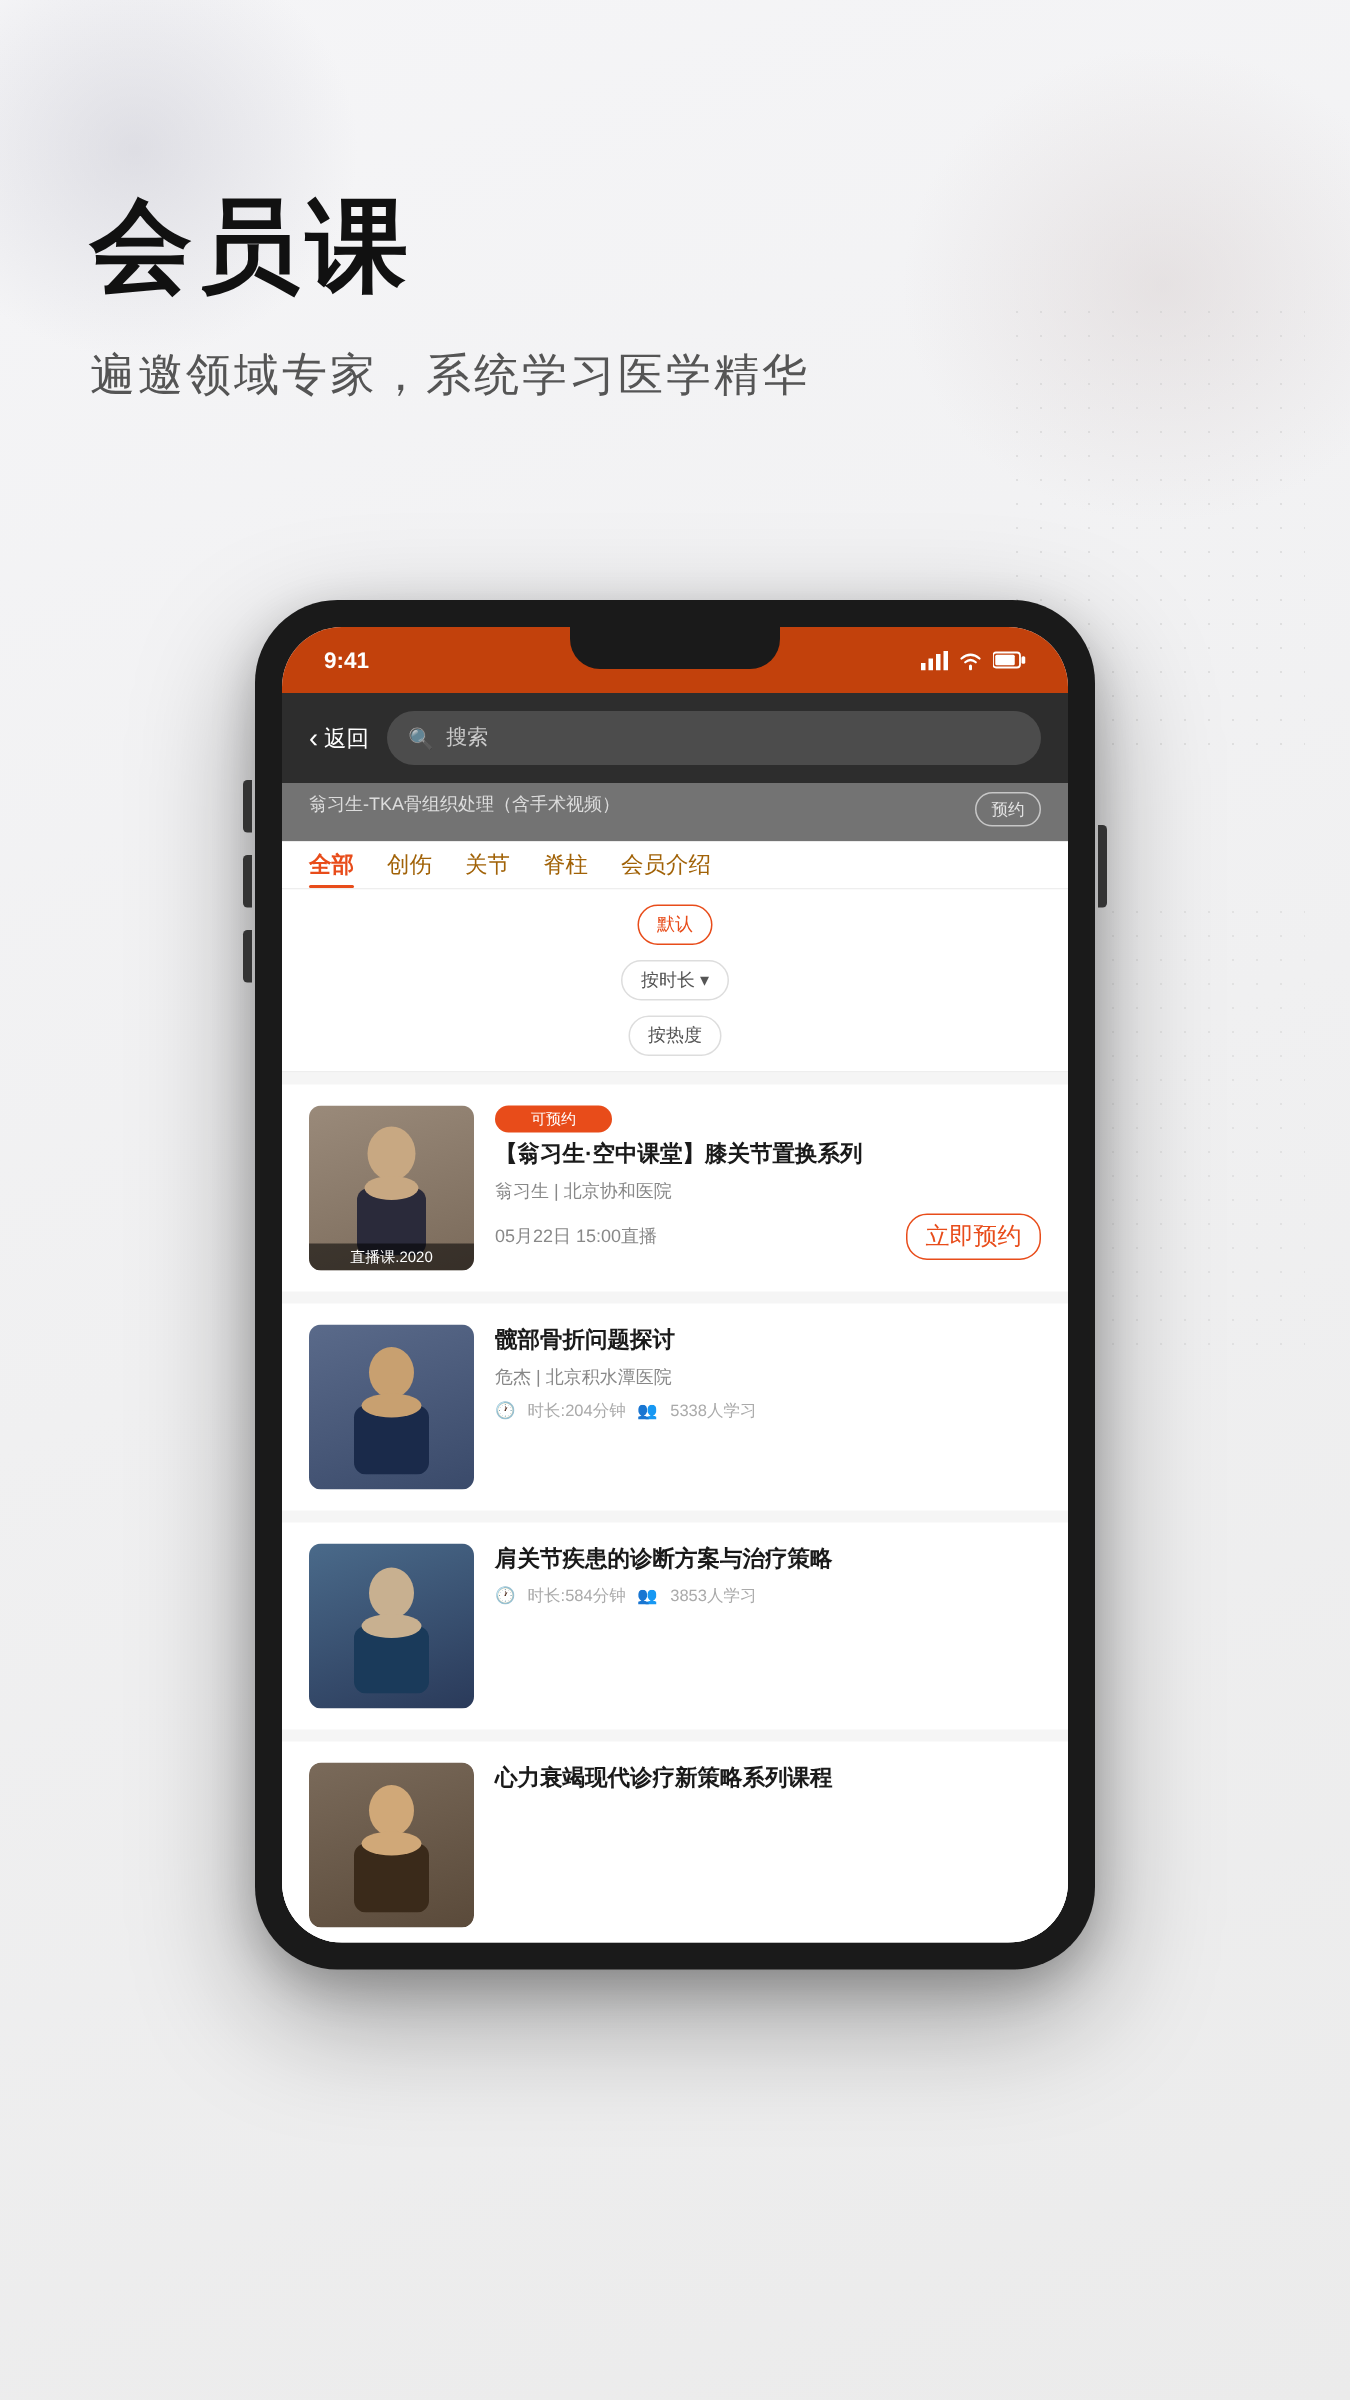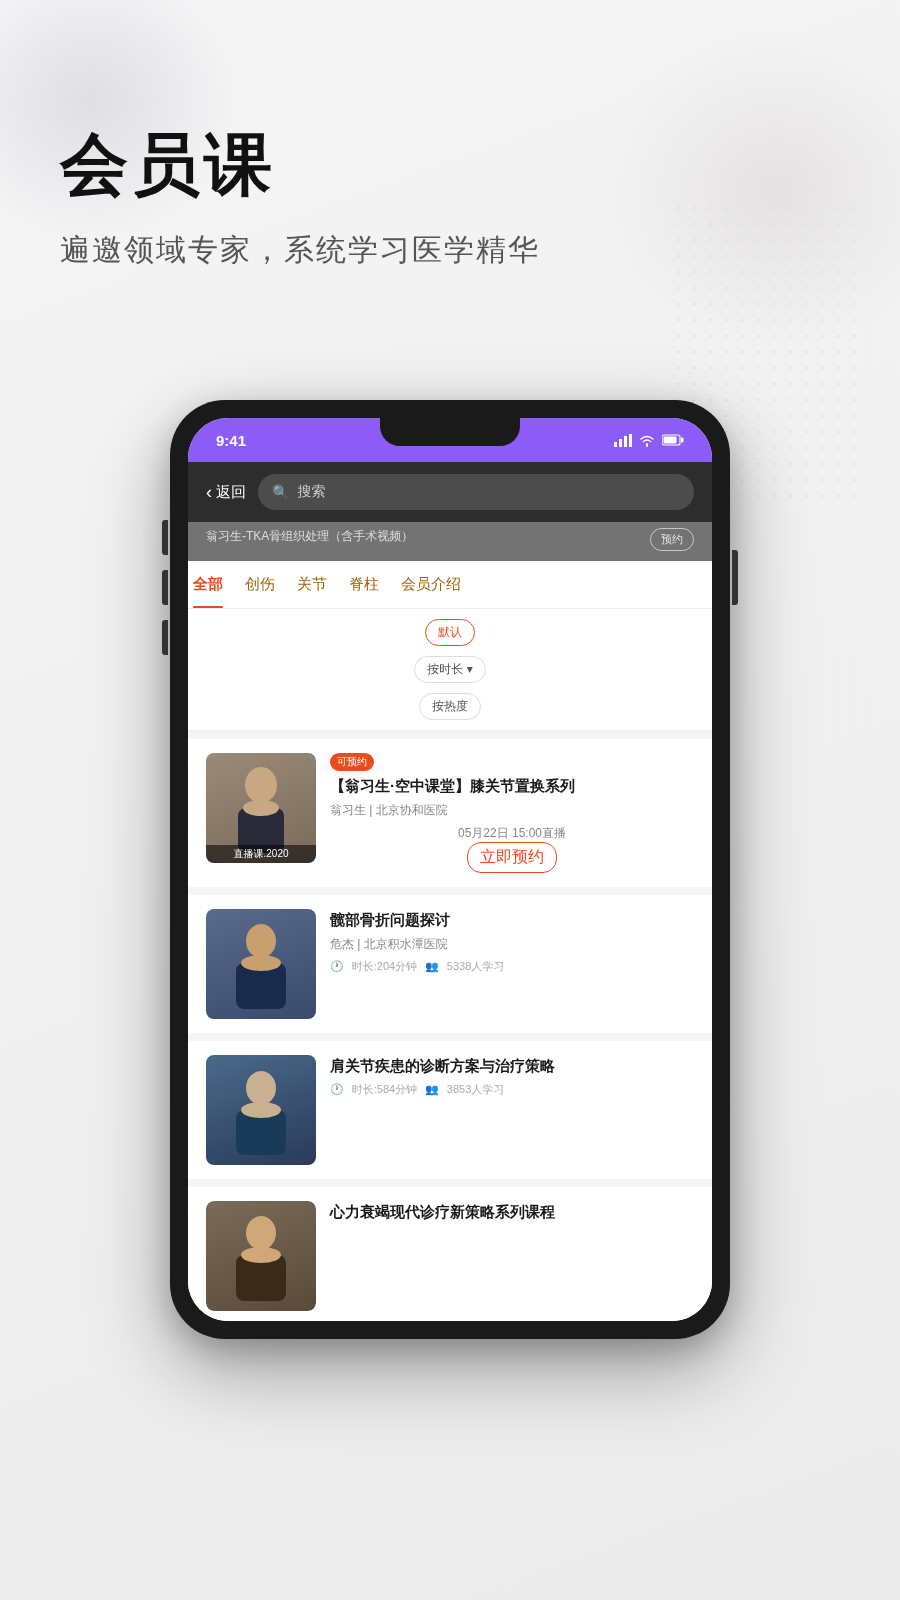--- a/index.html
+++ b/index.html
@@ -119,21 +119,21 @@
 
     .phone-screen {
       background: #fff;
       border-radius: 40px;
       overflow: hidden;
       width: 100%;
     }
 
     
     .status-bar {
-      background: #8b5cf6;
+      background: #c2410c;
       height: 44px;
       display: flex;
       align-items: center;
       justify-content: space-between;
       padding: 0 28px;
       position: relative;
     }
     .status-time {
       color: #fff;
       font-size: 15px;
@@ -214,24 +214,24 @@
     
     .content-area {
       background: #f5f5f5;
     }
 
     
     .tabs-row {
       background: #fff;
       display: flex;
       align-items: center;
-      padding: 0 5px;
+      padding: 0 18px;
       border-bottom: 1px solid #eee;
       gap: 22px;
-      height: 48px;
+      height: 32px;
     }
     .tab-item {
       font-size: 15px;
       color: #a16207;
       height: 100%;
       display: flex;
       align-items: center;
       position: relative;
       white-space: nowrap;
     }
@@ -308,21 +308,21 @@
       gap: 6px;
       align-items: center;
       flex-wrap: wrap;
       margin-bottom: 4px;
     }
     .tag-reservable {
       background: #e84c1a;
       color: #fff;
       font-size: 10px;
       border-radius: 10px;
-      padding: 2px 7px;
+      padding: 2px 24px;
     }
     .course-title {
       font-size: 15px;
       font-weight: 600;
       color: #1a1a1a;
       line-height: 1.4;
       margin-bottom: 6px;
     }
     .course-author {
       font-size: 12px;
@@ -334,21 +334,20 @@
       align-items: center;
       gap: 8px;
       font-size: 11px;
       color: #aaa;
     }
     .live-info {
       display: flex;
       align-items: center;
       justify-content: space-between;
       margin-top: 6px;
-      flex-direction: column;
     }
     .live-time {
       font-size: 12px;
       color: #888;
     }
     .btn-reserve {
       border: 1px solid #e84c1a;
       border-radius: 14px;
       padding: 4px 12px;
       font-size: 16px;

